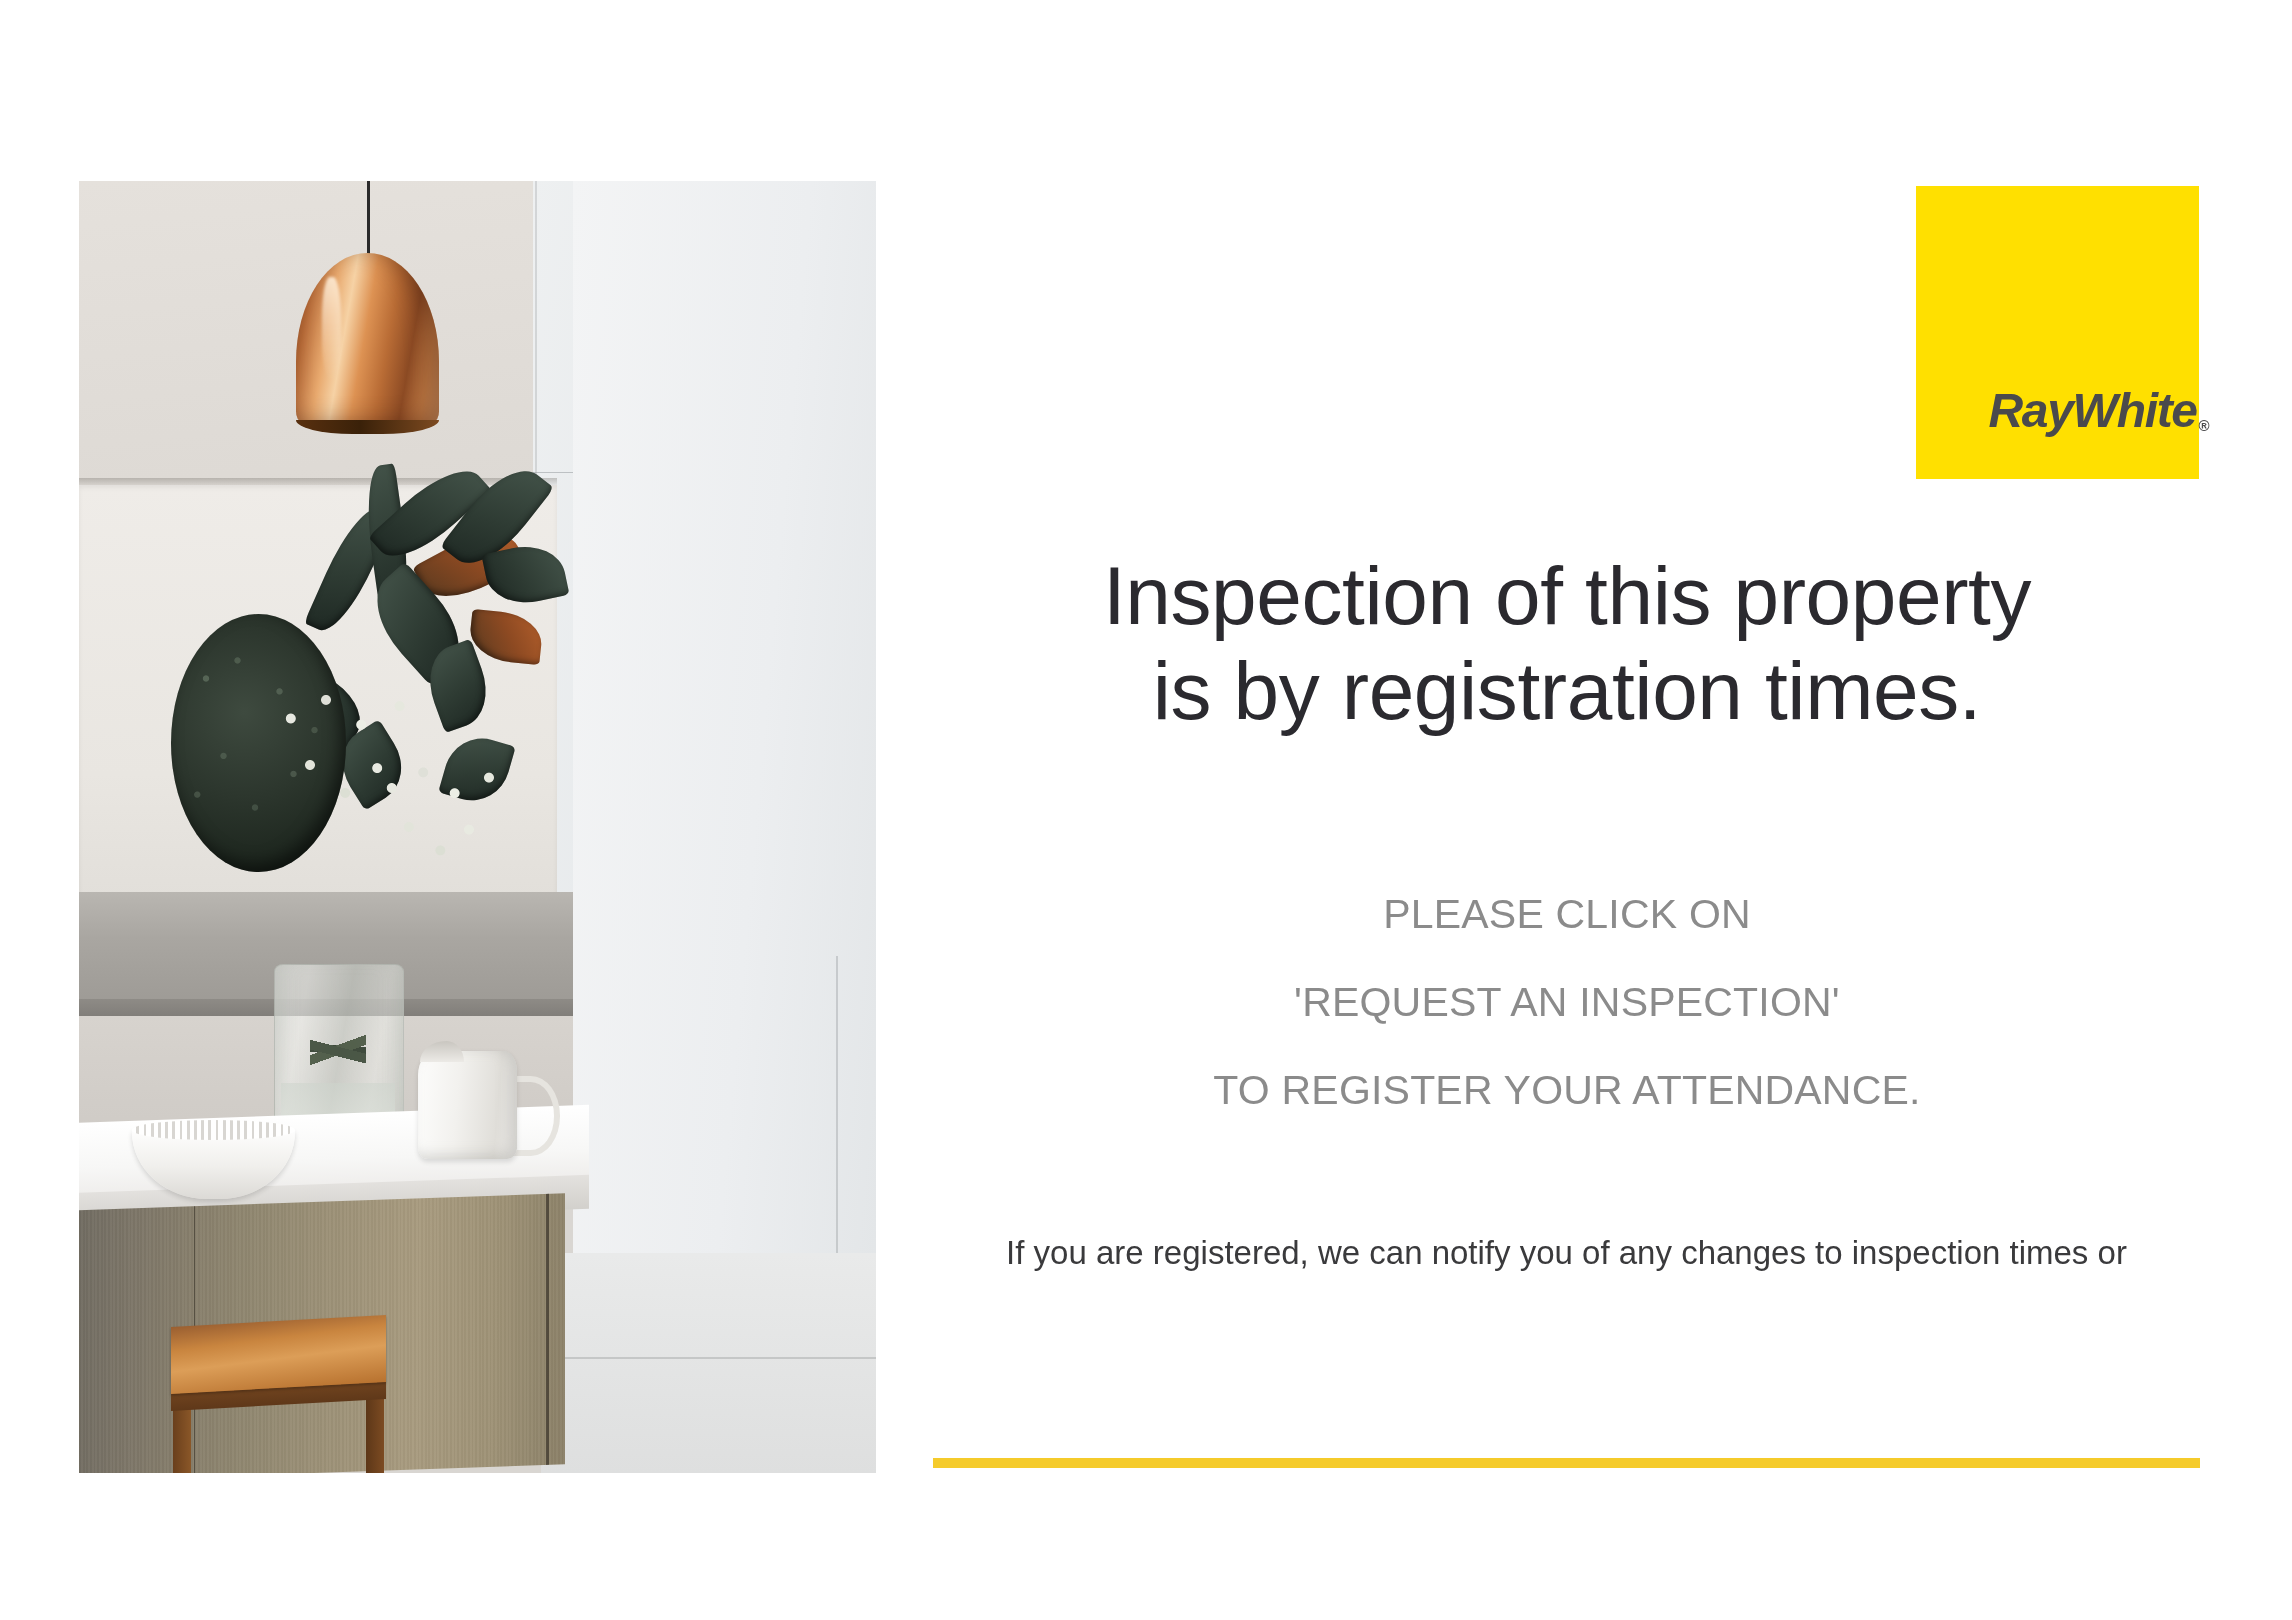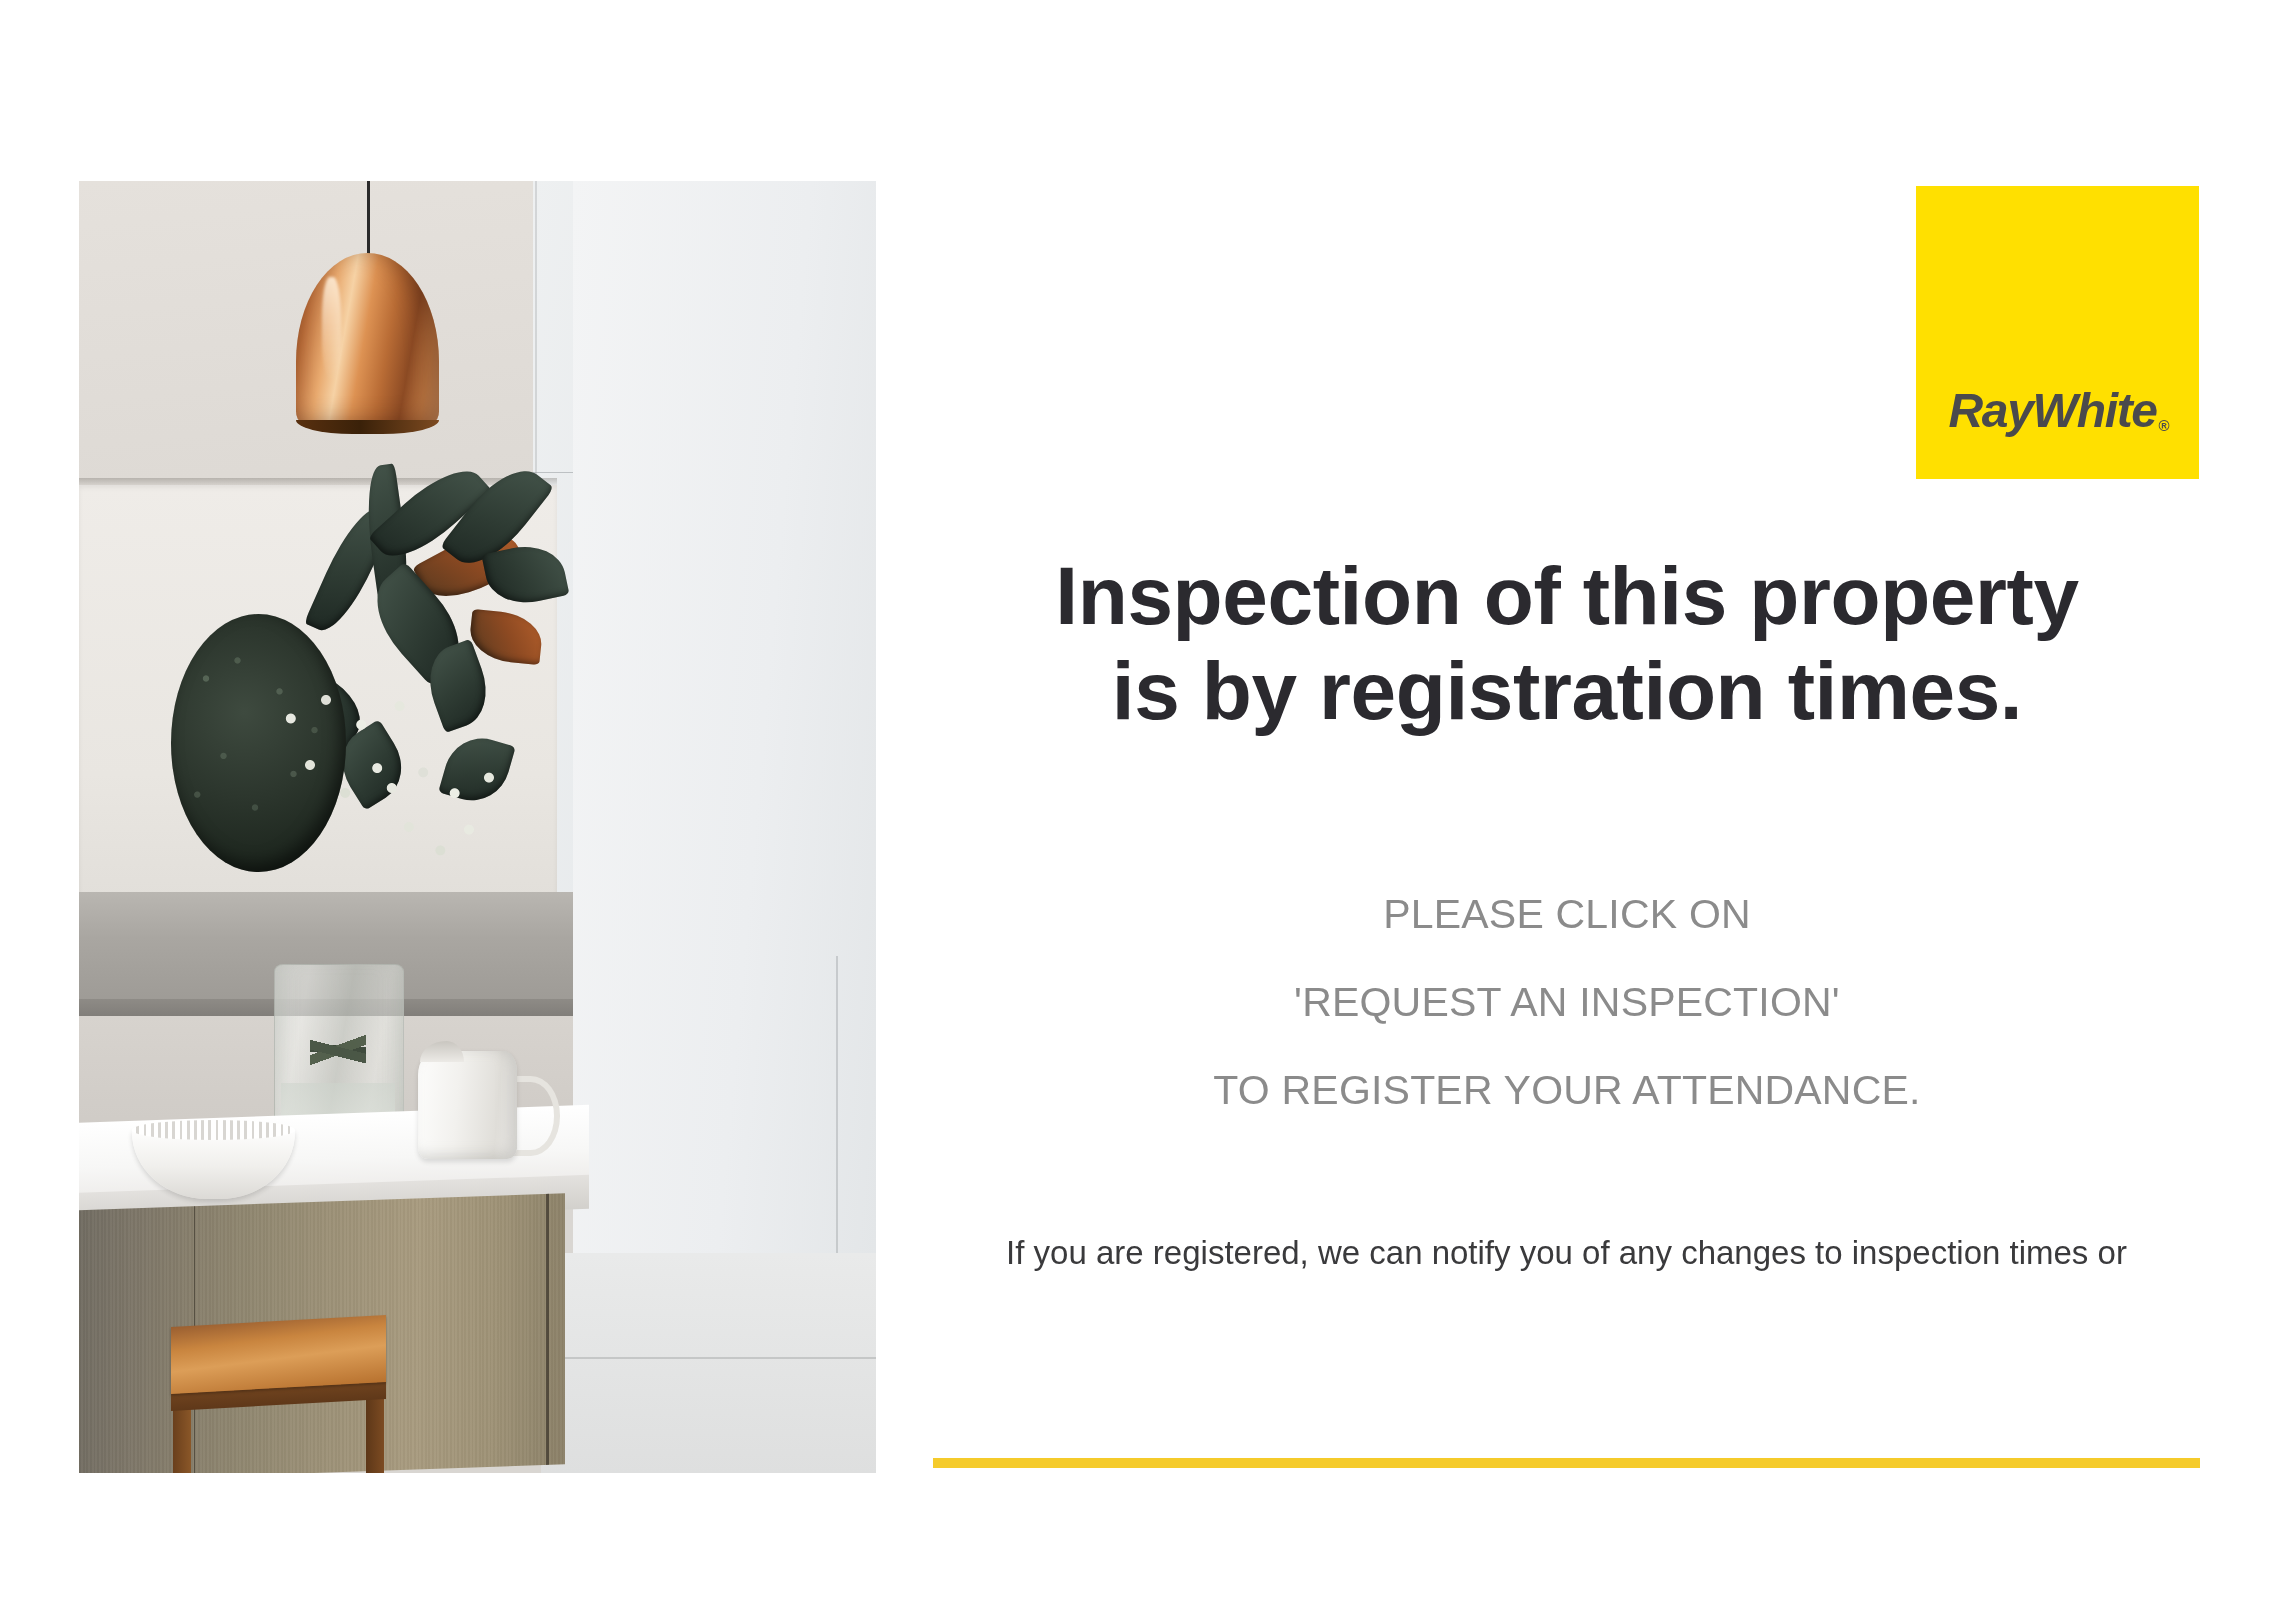--- a/index.html
+++ b/index.html
@@ -299,40 +299,41 @@
     bottom: 41px;
     width: 100%;
     text-align:center;
     font-family:"Liberation Sans", sans-serif;
     font-weight: 700;
     font-style: italic;
     font-size: 48px;
     letter-spacing: -1.3px;
     color: #4A4A4C;
     white-space: nowrap;
+    padding-left: 40px;
   }
   .logo-reg {
     font-size: 15px;
     font-style: normal;
     font-weight: 700;
     vertical-align: baseline;
     position: relative;
     top: 3.6px;
     left: 1.8px;
   }
 
   .headline {
     position:absolute;
     left: 36px;
     top: 548px;
     width: 1196px;
     text-align:center;
     font-size: 82px;
     line-height: 1.16;
-    font-weight: 700;
+    font-weight: 400;
     color: #2B2A2F;
     letter-spacing: -0.4px;
   }
 
   .instructions {
     position:absolute;
     left: 36px;
     top: 869px;
     width: 1196px;
     text-align:center;

